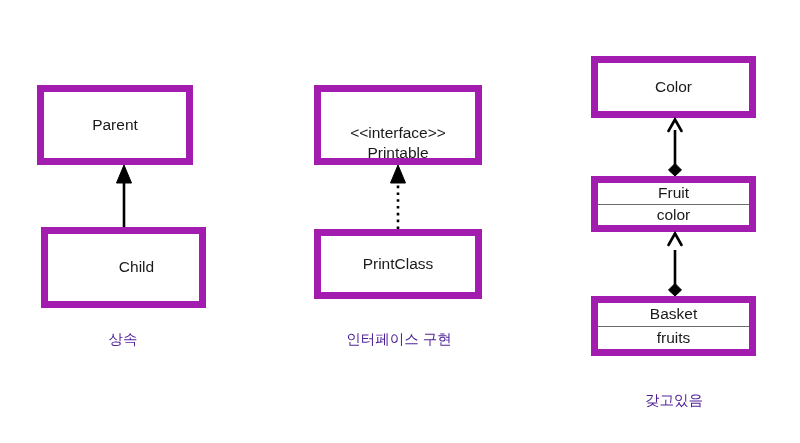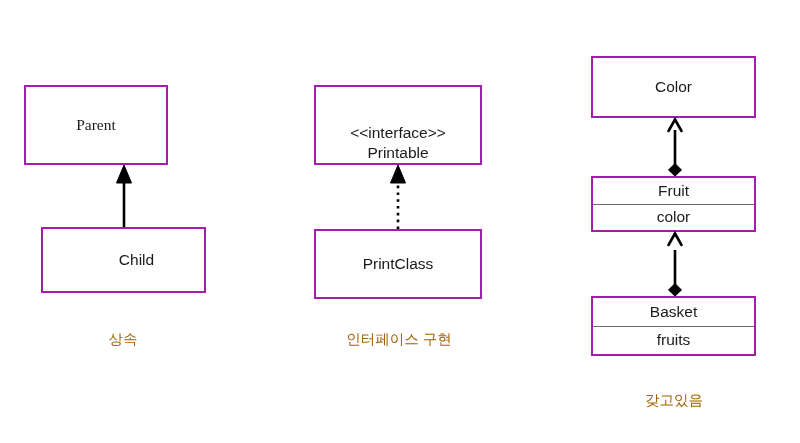--- a/index.html
+++ b/index.html
@@ -22,21 +22,21 @@
     inset: 0;
     width: 800px;
     height: 443px;
   }
 
   
   .uml-box {
     position: absolute;
     box-sizing: border-box;
     background: #ffffff;
-    border: 2px solid #a21caf;
+    border: 7px solid #a21caf;
     display: flex;
     flex-direction: column;
     align-items: stretch;
     justify-content: center;
   }
   .uml-box.plain {
     align-items: center;
     justify-content: center;
   }
   .box-label {
@@ -68,45 +68,45 @@
   }
   .compartment .box-label {
     font-size: 15.5px;
   }
 
   
   .caption {
     position: absolute;
     text-align: center;
     font-size: 14.5px;
-    color: #a16207;
+    color: #4c1d95;
     white-space: nowrap;
   }
 
   
   .connectors {
     position: absolute;
     left: 0;
     top: 0;
     width: 800px;
     height: 443px;
     overflow: visible;
     pointer-events: none;
   }
 </style>
 </head>
 <body>
 
 <div class="canvas">
 
-  <div class="uml-box plain" style="left:24px; top:85px; width:144px; height:80px;font-family:Liberation Serif, serif;">
+  <div class="uml-box plain" style="left:37px; top:85px; width:156px; height:80px;">
     <div class="box-label">Parent</div>
   </div>
 
-  <div class="uml-box plain" style="left:41px; top:227px; width:165px; height:66px;padding-left:26px;">
+  <div class="uml-box plain" style="left:41px; top:227px; width:165px; height:81px;padding-left:26px;">
     <div class="box-label">Child</div>
   </div>
 
   <div class="caption" style="left:43px; top:330px; width:160px;">상속</div>
 
   <div class="uml-box plain" style="left:314px; top:85px; width:168px; height:80px;">
     <div class="stereotype">&lt;&lt;interface&gt;&gt;</div>
     <div class="box-label">Printable</div>
   </div>
 

